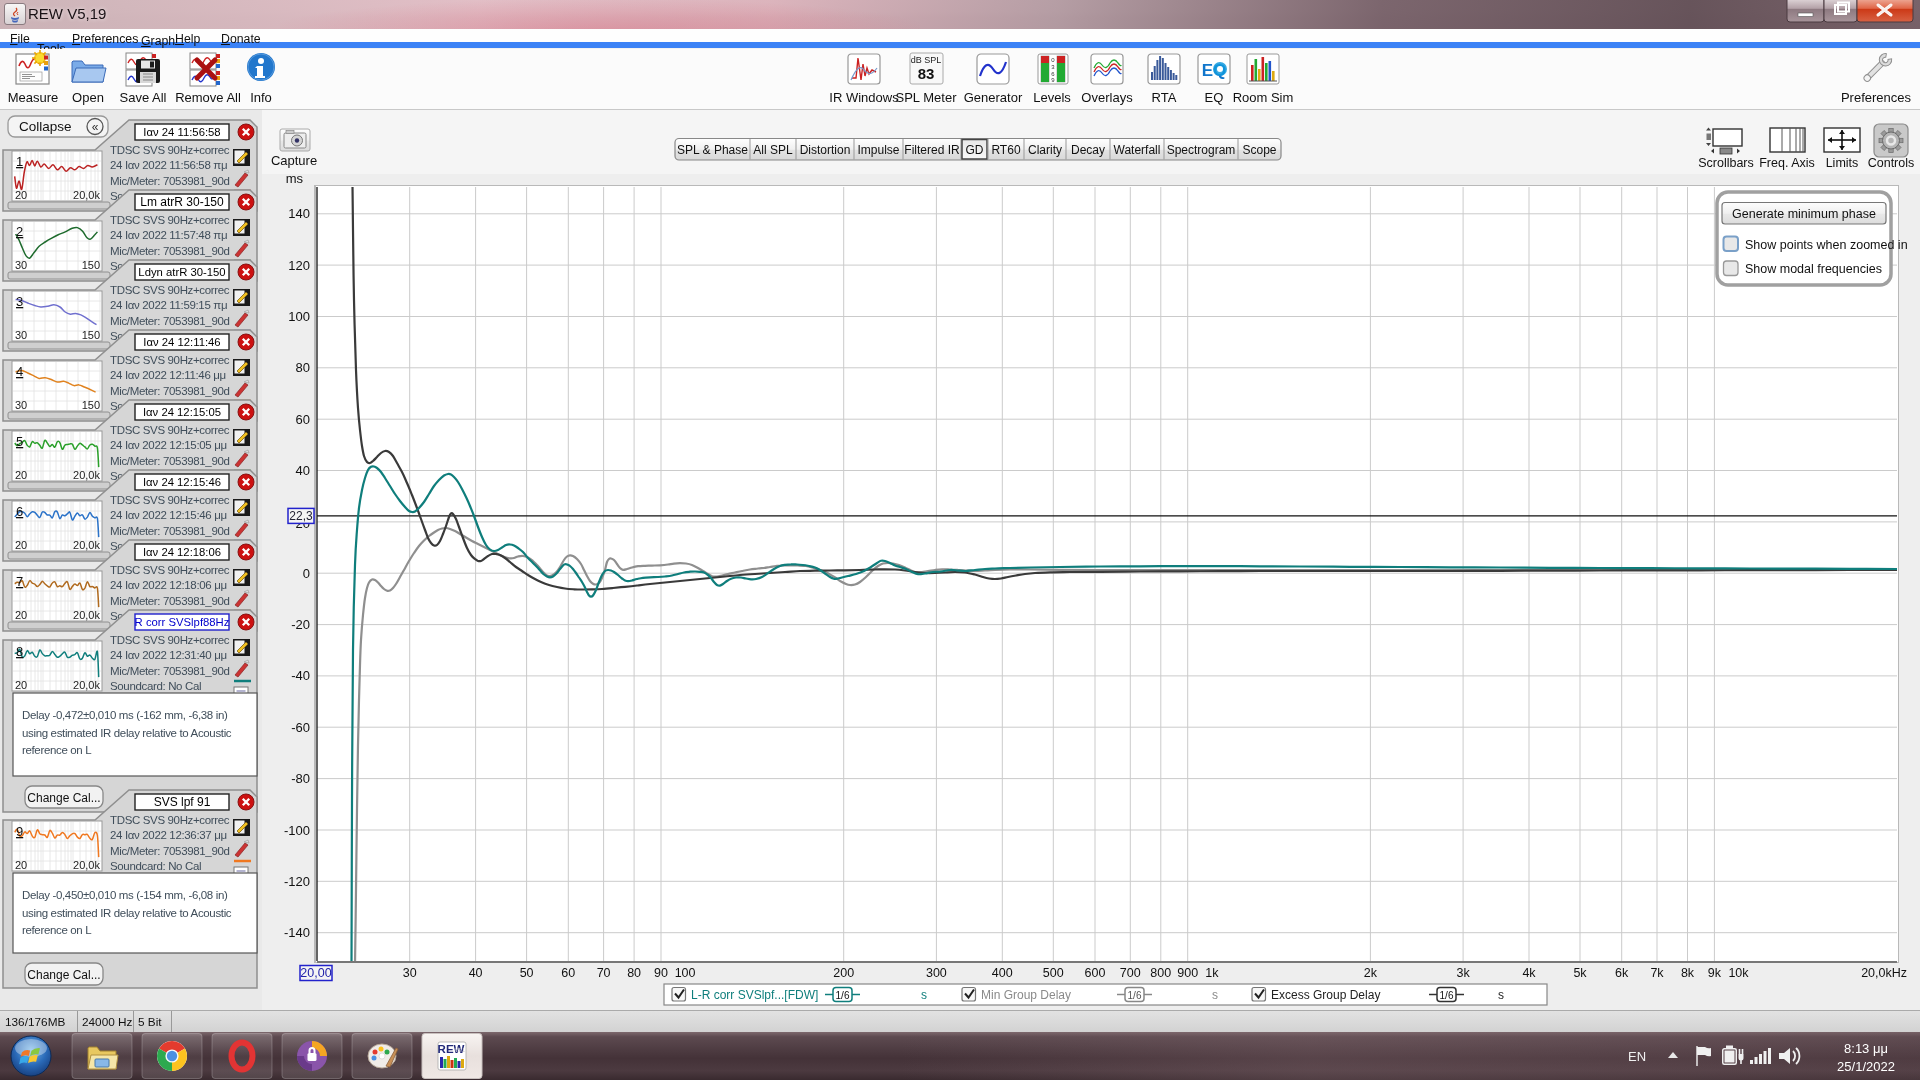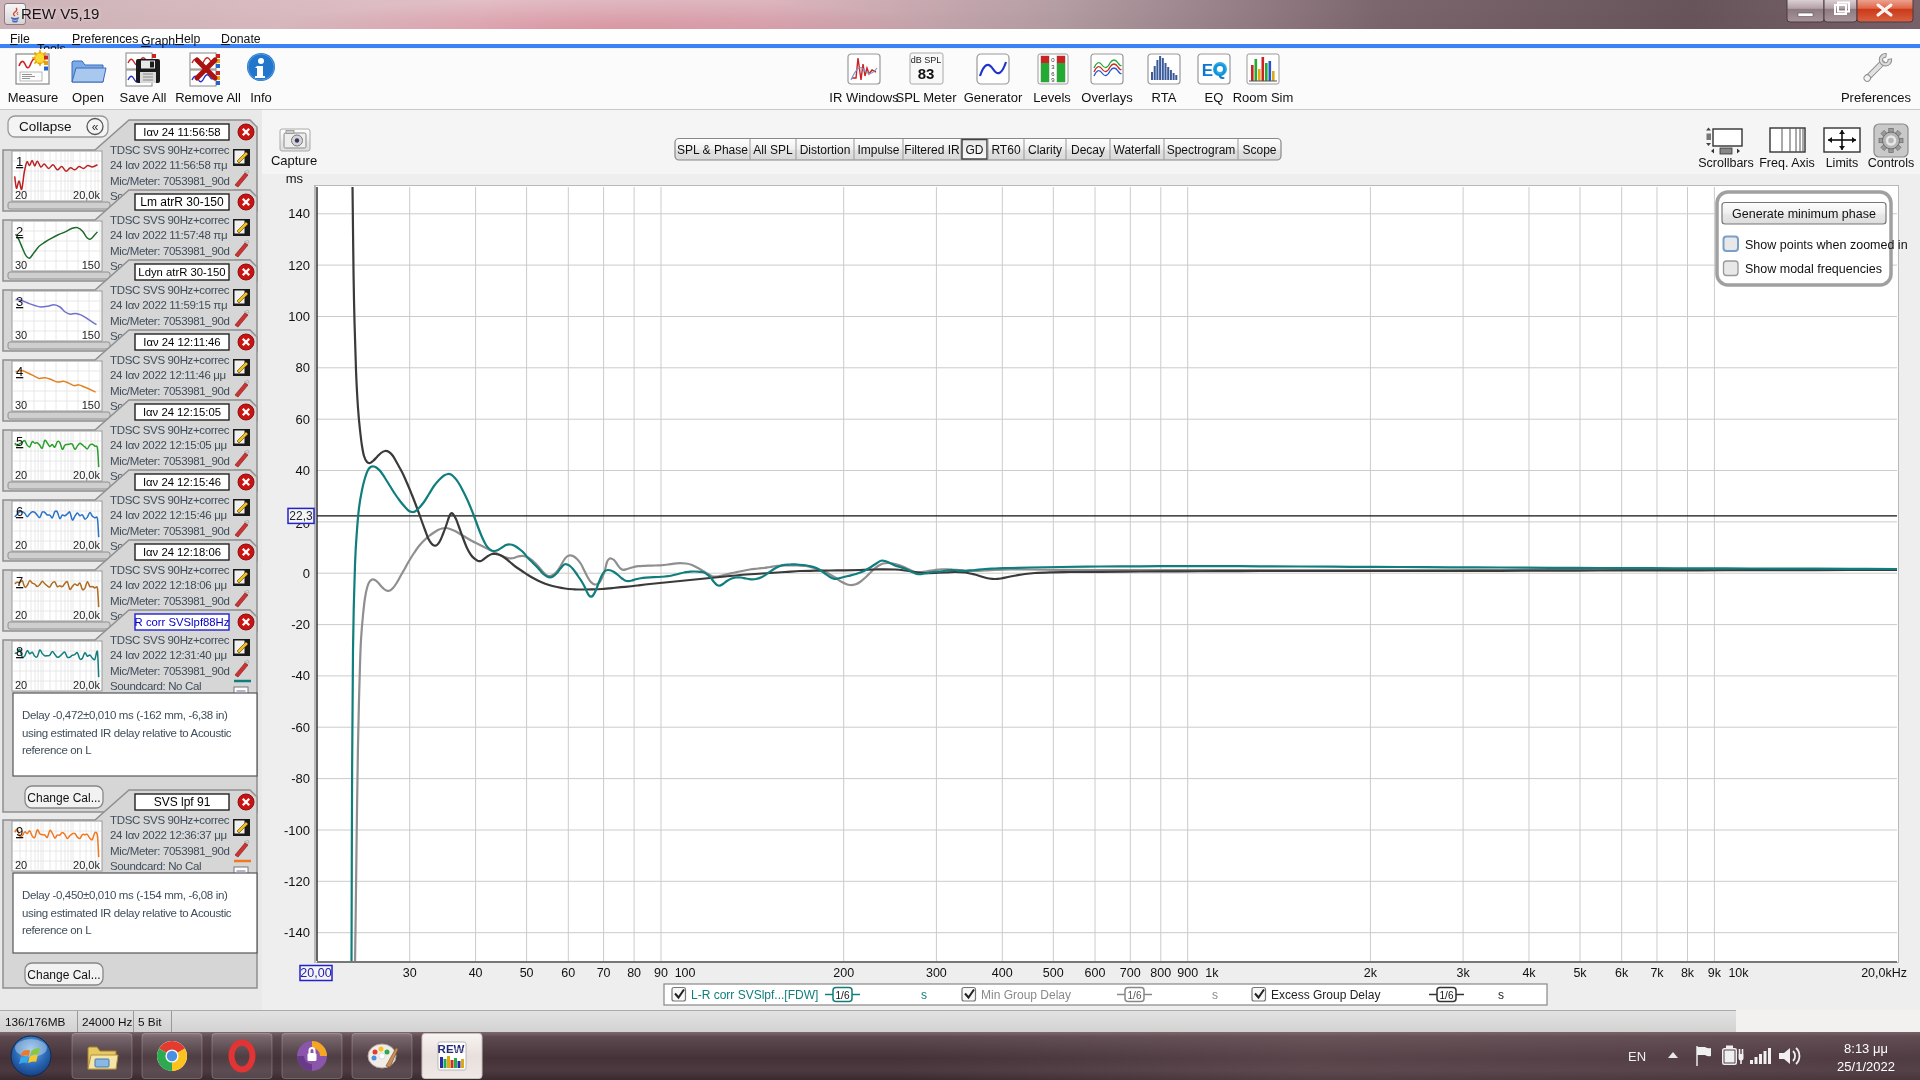--- a/index.html
+++ b/index.html
@@ -6,21 +6,21 @@
 <div style="position:absolute;left:0;top:0;width:1920px;height:29px;background:linear-gradient(180deg,#c7b2b6 0%,#bda6ab 40%,#a98f95 60%,#9c8188 100%);overflow:hidden">
 <div style="position:absolute;left:0;top:0;width:100%;height:100%;background:linear-gradient(90deg,rgba(205,181,185,0.95) 0%,rgba(229,192,200,0.9) 25%,rgba(224,181,190,0.85) 40%,rgba(180,156,163,0.9) 55%,rgba(120,98,106,0.95) 72%,rgba(100,81,88,0.97) 88%,rgba(117,95,102,0.95) 100%)"></div>
 <div style="position:absolute;left:280px;top:0;width:640px;height:29px;background:radial-gradient(ellipse at 50% 110%,rgba(215,95,115,0.38),rgba(215,95,115,0) 75%)"></div>
 <div style="position:absolute;left:4px;top:3px;width:22px;height:22px;background:linear-gradient(180deg,#f8f6f6,#d8d2d4);border:1px solid #8a7b80;border-radius:3px"></div>
 <svg width="20" height="20" style="position:absolute;left:5px;top:4px" viewBox="0 0 20 20">
       <path d="M7,16 q3,1.5 6,0 l-0.5,2 q-2.5,1 -5,0 Z" fill="#4466bb"></path>
       <path d="M6,13 q4,2 8,0 l-0.5,2.2 q-3.5,1.5 -7,0 Z" fill="#4466bb"></path>
       <path d="M10,12 q-3,-2 0,-4 q3,-2 1,-4" fill="none" stroke="#cc4422" stroke-width="1.3"></path>
       <path d="M13,11 q-2,-1.5 0,-3" fill="none" stroke="#cc4422" stroke-width="1"></path>
     </svg>
-<div style="position:absolute;left:21px;top:5px;font-size:15px;color:#1a1216;font-family:'Liberation Sans',sans-serif;text-shadow:0 0 4px rgba(255,255,255,0.8)">REW V5,19</div>
+<div style="position:absolute;left:28px;top:5px;font-size:15px;color:#1a1216;font-family:'Liberation Sans',sans-serif;text-shadow:0 0 4px rgba(255,255,255,0.8)">REW V5,19</div>
 </div>
 <svg width="132" height="24" viewBox="0 0 132 24" style="position:absolute;left:1786px;top:0">
 <defs>
       <linearGradient id="wbtn" x1="0" y1="0" x2="0" y2="1">
         <stop offset="0" stop-color="#e8e0e2"></stop>
         <stop offset="0.45" stop-color="#b4a2a8"></stop>
         <stop offset="0.5" stop-color="#8e7a81"></stop>
         <stop offset="1" stop-color="#a8959b"></stop>
       </linearGradient>
 <linearGradient id="wbtnr" x1="0" y1="0" x2="0" y2="1">
@@ -32,21 +32,21 @@
     </defs>
 <rect x="1" y="-3" width="37" height="25" rx="3" fill="url(#wbtn)" stroke="#4a3a40" stroke-width="1"></rect>
 <rect x="38" y="-3" width="33" height="25" rx="3" fill="url(#wbtn)" stroke="#4a3a40" stroke-width="1"></rect>
 <rect x="71" y="-3" width="56" height="25" rx="3" fill="url(#wbtnr)" stroke="#4a3a40" stroke-width="1"></rect>
 <rect x="12" y="13" width="15" height="3.5" fill="#fff" stroke="#555" stroke-width="0.6"></rect>
 <rect x="49" y="5" width="11" height="9" fill="none" stroke="#fff" stroke-width="2"></rect>
 <rect x="52" y="2.5" width="11" height="9" fill="none" stroke="#fff" stroke-width="2"></rect>
 <path d="M92,5 L105,15 M105,5 L92,15" stroke="#fff" stroke-width="3" stroke-linecap="round"></path>
 <path d="M92,5 L105,15 M105,5 L92,15" stroke="#f8f0ee" stroke-width="1.8" stroke-linecap="round"></path>
 </svg>
-<div style="position:absolute;left:0;top:29px;width:1920px;height:19px;background:#fefefe;border-bottom:4px solid #3b82f6;font-family:'Liberation Sans',sans-serif;font-size:12.3px;color:#111">
+<div style="position:absolute;left:0;top:29px;width:1920px;height:19px;background:#fefefe;border-bottom:6px solid #3b82f6;font-family:'Liberation Sans',sans-serif;font-size:12.3px;color:#111">
 <span style="position:absolute;left:10px;top:2.5px"><u>F</u>ile</span>
 <span style="position:absolute;left:37px;top:13px"><u>T</u>ools</span>
 <span style="position:absolute;left:72px;top:2.5px"><u>P</u>references</span>
 <span style="position:absolute;left:141px;top:5px"><u>G</u>raph</span>
 <span style="position:absolute;left:175px;top:2.5px"><u>H</u>elp</span>
 <span style="position:absolute;left:221px;top:2.5px"><u>D</u>onate</span>
 </div>
 <div style="position:absolute;left:0;top:49px;width:1920px;height:61px;background:#fbfbfb;border-bottom:1px solid #c8c8c8"></div>
 <svg width="1920" height="60" viewBox="0 0 1920 60" style="position:absolute;left:0;top:50px">
 <g transform="translate(16,4)">
@@ -794,21 +794,21 @@
 <line x1="236.5" y1="764.5" x2="245.5" y2="764.5" stroke="#7777aa" stroke-width="1.1"></line>
 <line x1="236.5" y1="768.0" x2="245.5" y2="768.0" stroke="#7777aa" stroke-width="1.1"></line>
 <line x1="236.5" y1="771.5" x2="245.5" y2="771.5" stroke="#7777aa" stroke-width="1.1"></line>
 <rect x="13" y="763" width="244" height="80" fill="#fff" stroke="#555" stroke-width="1.2"></rect>
 <text x="22" y="789.0" font-size="11.5" fill="#3f4d5a" font-family="Liberation Sans, sans-serif" letter-spacing="-0.35">Delay -0,450±0,010 ms (-154 mm, -6,08 in)</text>
 <text x="22" y="806.5" font-size="11.5" fill="#3f4d5a" font-family="Liberation Sans, sans-serif" letter-spacing="-0.35">using estimated IR delay relative to Acoustic</text>
 <text x="22" y="824.0" font-size="11.5" fill="#3f4d5a" font-family="Liberation Sans, sans-serif" letter-spacing="-0.35">reference on  L</text>
 <rect x="25" y="853" width="78" height="22" rx="7" fill="#f2f2f2" stroke="#888" stroke-width="1.3"></rect>
 <text x="64" y="868.5" font-size="12" fill="#111" text-anchor="middle" font-family="Liberation Sans, sans-serif">Change Cal...</text>
 </svg>
-<div style="position:absolute;left:0;top:1010px;width:1736px;height:22px;background:linear-gradient(180deg,#e2e2e2,#d2d2d2);border-top:1px solid #aaa;font-family:'Liberation Sans',sans-serif;font-size:11.8px;color:#111">
+<div style="position:absolute;left:0;top:1010px;width:1920px;height:22px;background:linear-gradient(180deg,#e2e2e2,#d2d2d2);border-top:1px solid #aaa;font-family:'Liberation Sans',sans-serif;font-size:11.8px;color:#111">
 <span style="position:absolute;left:5px;top:4px">136/176MB</span>
 <span style="position:absolute;left:82px;top:4px">24000 Hz</span>
 <span style="position:absolute;left:138px;top:4px">5 Bit</span>
 <span style="position:absolute;left:77px;top:0;height:22px;border-left:1px solid #999"></span>
 <span style="position:absolute;left:133px;top:0;height:22px;border-left:1px solid #999"></span>
 <span style="position:absolute;left:171px;top:0;height:22px;border-left:1px solid #999"></span>
 </div>
 <div style="position:absolute;left:0;top:1032px;width:1920px;height:48px;background:linear-gradient(180deg,#7d686d 0%,#5d4a50 10%,#4c3a40 40%,#443238 55%,#4c3a40 80%,#392a2f 100%)"></div>
 <div style="position:absolute;left:900px;top:1032px;width:1020px;height:48px;background:linear-gradient(90deg,rgba(120,95,100,0) 0%,rgba(125,100,106,0.35) 40%,rgba(105,82,88,0.3) 100%)"></div>
 <svg width="1920" height="48" viewBox="0 0 1920 48" style="position:absolute;left:0;top:1032px">

